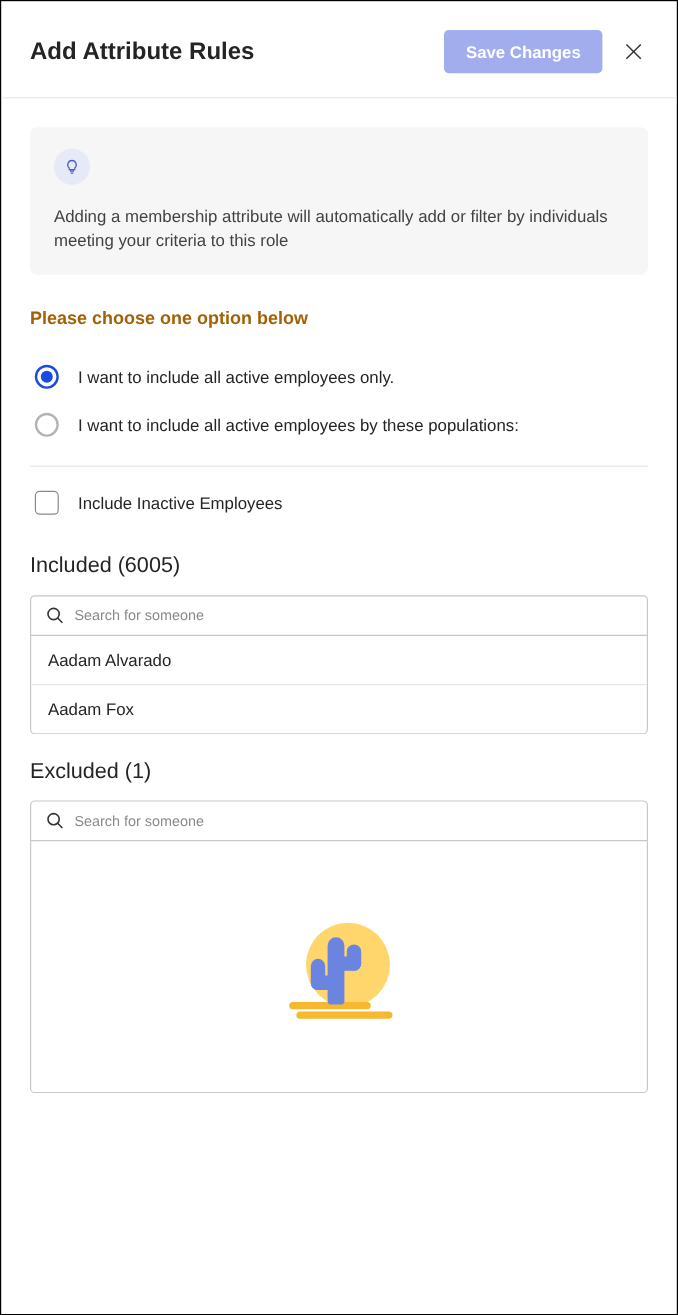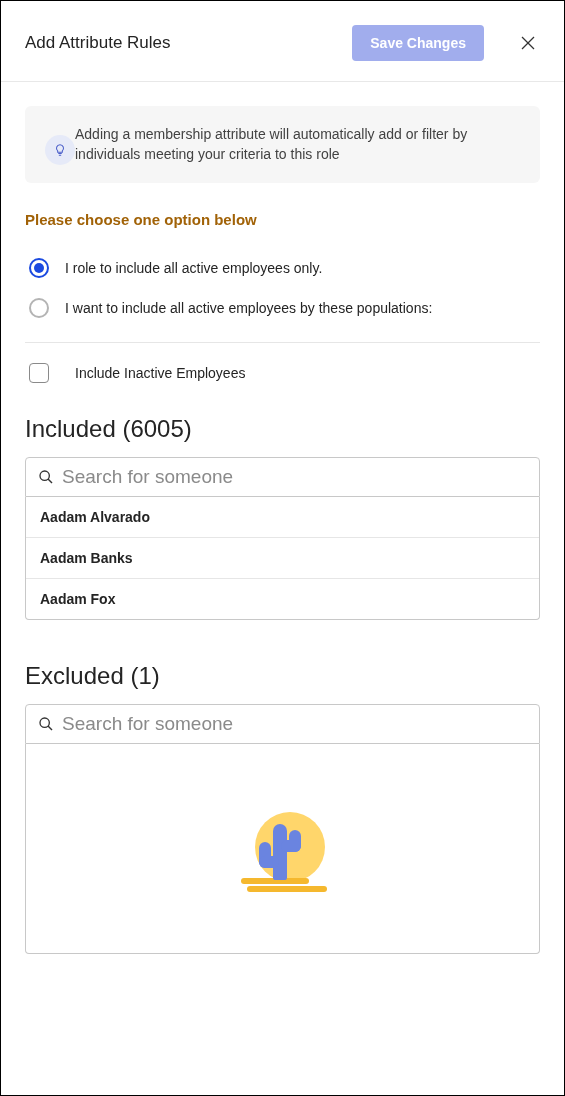--- a/index.html
+++ b/index.html
@@ -20,27 +20,27 @@
       height: 100%;
     }
     .header {
       display: flex;
       align-items: center;
       justify-content: space-between;
       padding: 24px 24px 20px 24px;
       border-bottom: 1px solid #e8e8e8;
     }
     .header-title {
-      font-size: 17px;
-      font-weight: 400;
+      font-size: 20px;
+      font-weight: 700;
       color: #242424;
     }
     .header-actions {
       display: flex;
-      gap: 32px;
+      gap: 14px;
     }
     .save-btn {
       background: #a1aded;
       color: #fff;
       border: none;
       padding: 10px 18px;
       border-radius: 4px;
       font-size: 14px;
       font-weight: 600;
       cursor: pointer;
@@ -53,26 +53,27 @@
       display: flex;
       align-items: center;
       justify-content: center;
     }
     .close-btn svg { width: 16px; height: 16px; }
     .content {
       padding: 24px;
     }
     .info-banner {
       display: flex;
-      align-items: flex-end;
-      gap: 0;
+      align-items: flex-start;
+      gap: 16px;
       background: #f6f6f6;
       padding: 18px 20px;
       border-radius: 6px;
       margin-bottom: 28px;
+      flex-direction: column;
     }
     .bulb-circle {
       flex-shrink: 0;
       width: 30px;
       height: 30px;
       border-radius: 50%;
       background: #e6eaf8;
       display: flex;
       align-items: center;
       justify-content: center;
@@ -125,63 +126,62 @@
       color: #242424;
     }
     .divider {
       height: 1px;
       background: #e6e6e6;
       margin: 10px 0 16px;
     }
     .checkbox-row {
       display: flex;
       align-items: center;
-      gap: 26px;
+      gap: 16px;
       padding: 4px 4px 8px;
       margin-bottom: 24px;
     }
     .checkbox {
       width: 20px;
       height: 20px;
       border: 1.5px solid #8a8a8a;
       border-radius: 4px;
       cursor: pointer;
       flex-shrink: 0;
     }
     .section-title {
-      font-size: 24px;
+      font-size: 18px;
       font-weight: 400;
       color: #242424;
       margin-bottom: 14px;
     }
     .search-box {
       display: flex;
       align-items: center;
       gap: 8px;
       border: 1px solid #c8c8c8;
       border-radius: 4px 4px 0 0;
       padding: 8px 12px;
       background: #fff;
     }
     .search-box svg { flex-shrink: 0; }
     .search-input {
       border: none;
       outline: none;
-      font-size: 19px;
+      font-size: 12px;
       color: #000000;
       flex: 1;
       background: transparent;
     }
     .search-input::placeholder { color: #8a8a8a; }
     .list {
       border: 1px solid #c8c8c8;
       border-top: none;
       border-radius: 0 0 4px 4px;
-      margin-bottom: 42px;
-      font-weight: bold;
+      margin-bottom: 20px;
     }
     .list-item {
       padding: 12px 14px;
       font-size: 14px;
       color: #242424;
       border-bottom: 1px solid #e6e6e6;
     }
     .list-item:last-child { border-bottom: none; }
     .empty-box {
       border: 1px solid #c8c8c8;
@@ -304,21 +304,21 @@
         </svg>
       </div>
       <div class="banner-text">Adding a membership attribute will automatically add or filter by individuals meeting your criteria to this role</div>
     </div>
 
     <div class="section-prompt">Please choose one option below</div>
 
     <div class="radio-group">
       <div class="radio-row">
         <div class="radio selected"></div>
-        <div class="radio-label">I role to include all active employees only.</div>
+        <div class="radio-label">I want to include all active employees only.</div>
       </div>
       <div class="radio-row">
         <div class="radio"></div>
         <div class="radio-label">I want to include all active employees by these populations:</div>
       </div>
     </div>
 
     <div class="divider"></div>
 
     <div class="checkbox-row">
@@ -329,21 +329,20 @@
     <div class="section-title">Included (6005)</div>
     <div class="search-box">
       <svg width="16" height="16" viewBox="0 0 24 24" fill="none" stroke="#333" stroke-width="2">
         <circle cx="10" cy="10" r="7"></circle>
           <line x1="21" y1="21" x2="15" y2="15"></line>
       </svg>
       <input class="search-input" placeholder="Search for someone" style="">
     </div>
     <div class="list">
       <div class="list-item">Aadam Alvarado</div>
-      <div class="list-item">Aadam Banks</div>
       <div class="list-item">Aadam Fox</div>
     </div>
 
     <div class="section-title">Excluded (1)</div>
     <div class="search-box">
       <svg width="16" height="16" viewBox="0 0 24 24" fill="none" stroke="#333" stroke-width="2">
         <circle cx="10" cy="10" r="7"></circle>
           <line x1="21" y1="21" x2="15" y2="15"></line>
       </svg>
       <input class="search-input" placeholder="Search for someone" style="">

